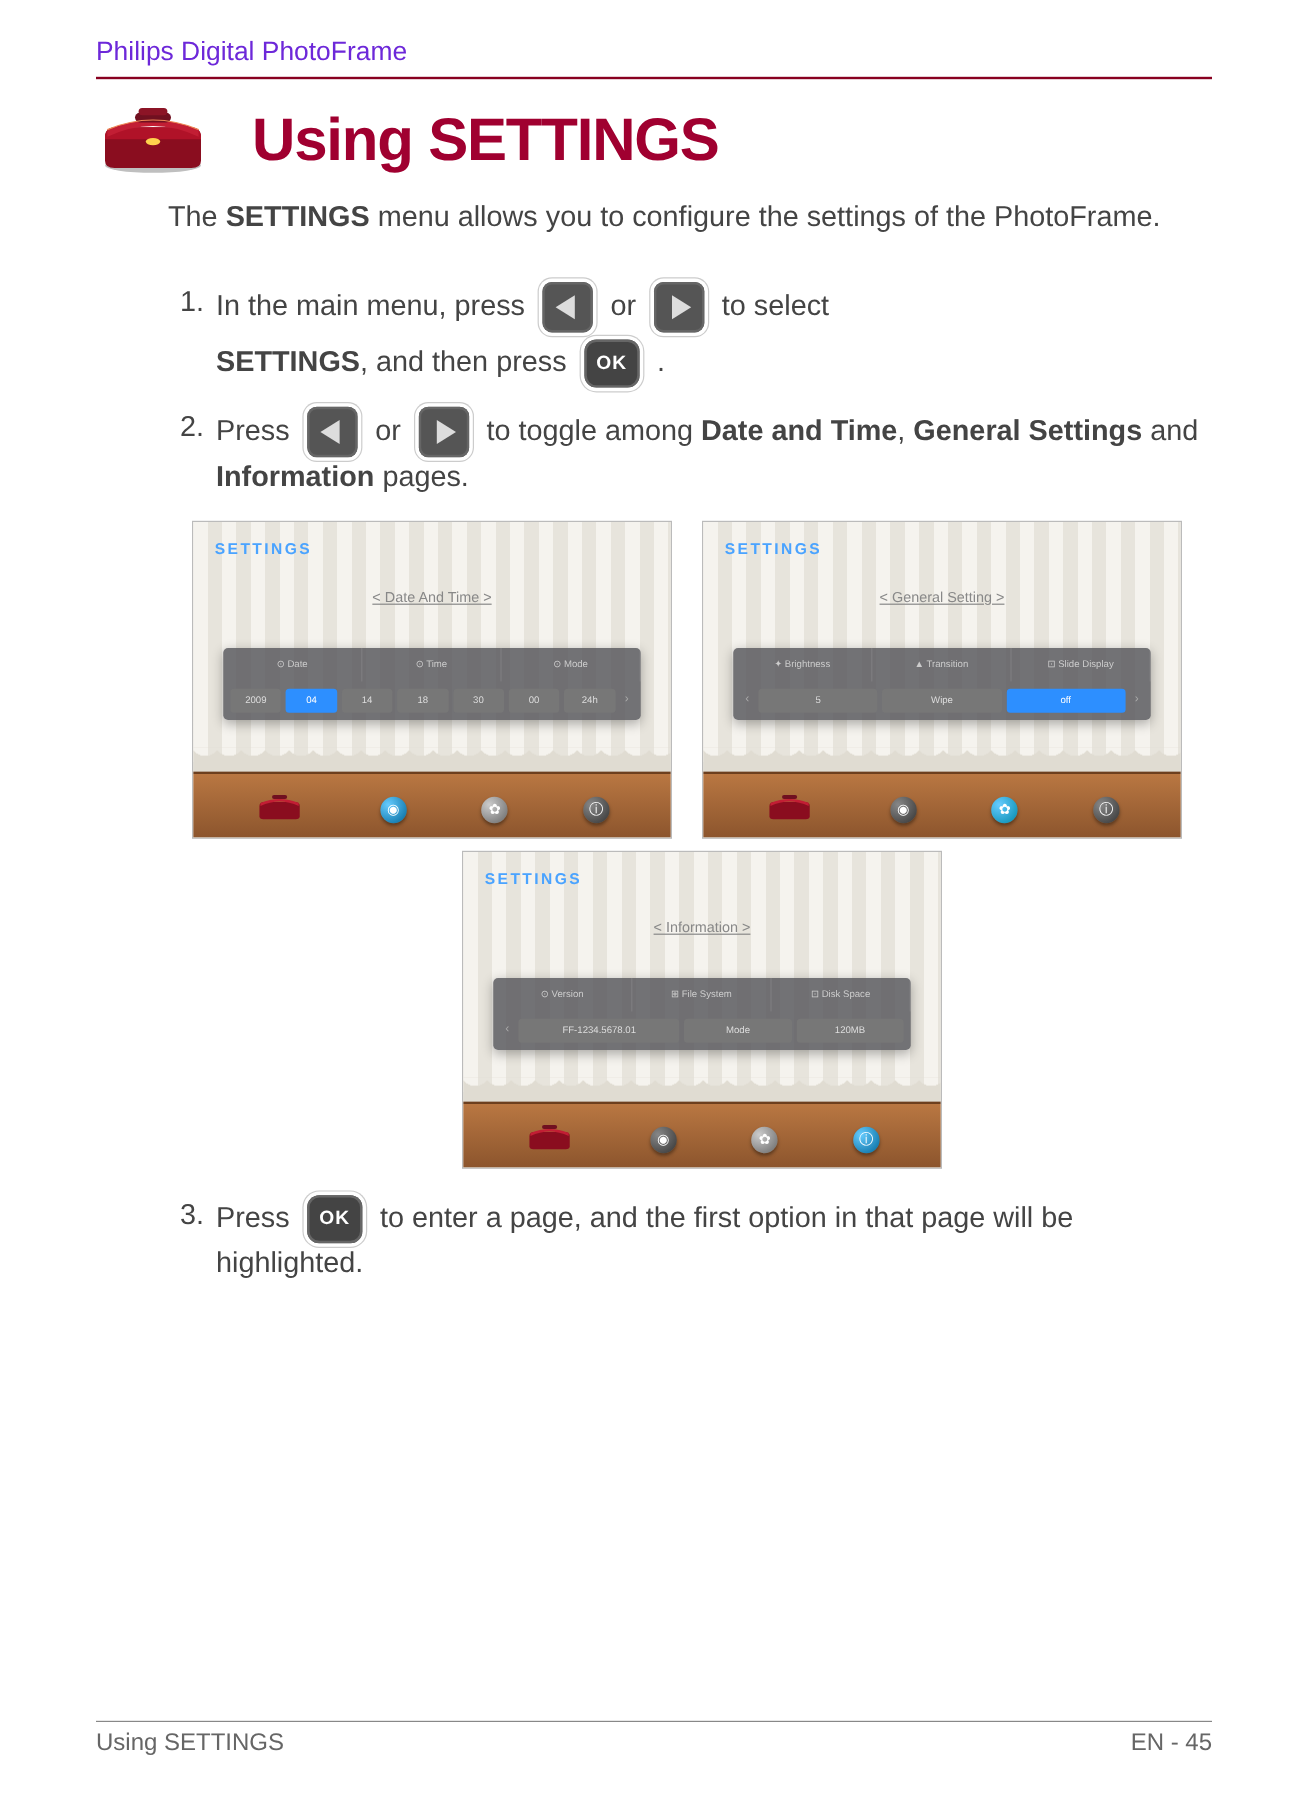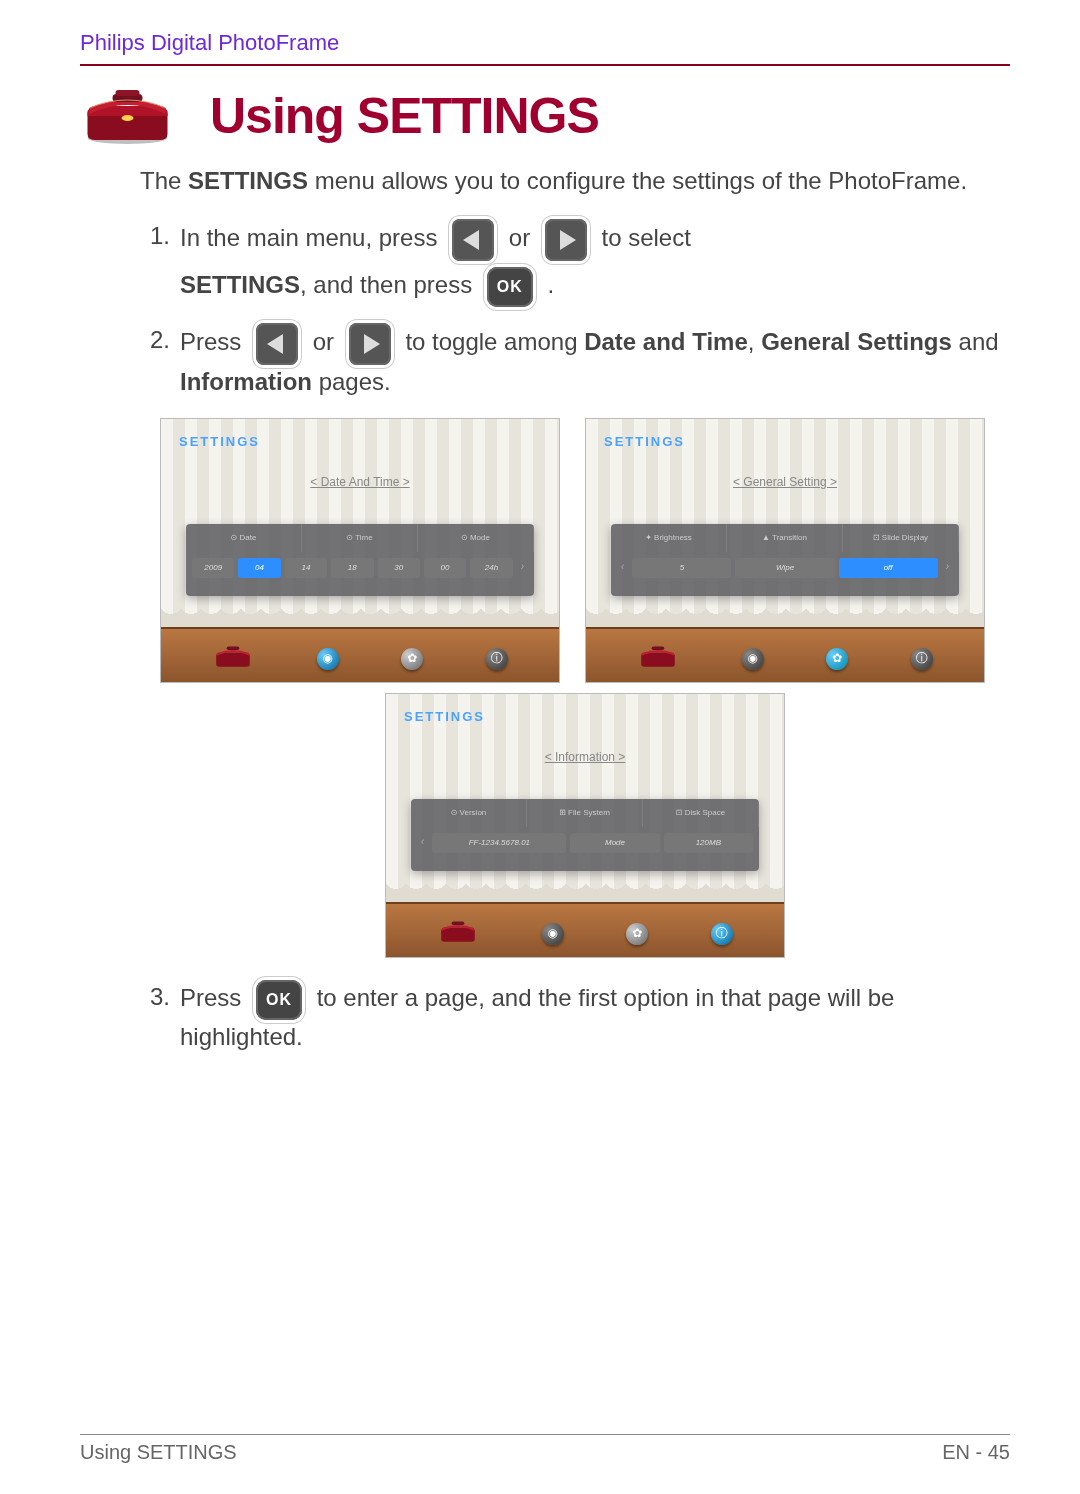--- a/index.html
+++ b/index.html
@@ -28,21 +28,21 @@
   }
   .toolbox-icon { width: 105px; height: 60px; position: relative; }
   .toolbox-icon svg { width: 100%; height: 100%; }
   h1 {
     font-size: 50px;
     font-weight: bold;
     color: #a00030;
     letter-spacing: -1px;
   }
   .content { font-size: 24px; color: #444; line-height: 1.45; padding-left: 60px; }
-  .intro { margin-bottom: 20px; }
+  .intro { margin-bottom: 36px; }
   ol { list-style: none; padding-left: 10px; }
   ol > li { margin-bottom: 16px; position: relative; padding-left: 30px; }
   ol > li .num { position: absolute; left: 0; top: 0; }
   .line { display: block; margin-bottom: 6px; }
   .btn-icon {
     display: inline-block;
     width: 42px; height: 42px;
     background: #555;
     border-radius: 8px;
     vertical-align: middle;
@@ -83,27 +83,27 @@
   }
   .scr-title {
     position:absolute; top:14px; left:18px;
     color:#4aa3ff; font-size:13px; letter-spacing:2px; font-weight:bold;
   }
   .scr-tab {
     position:absolute; top:55px; left:50%; transform:translateX(-50%);
     color:#888; font-size:12px;text-decoration:underline;
   }
   .scr-panel {
-    position:absolute; top:105px; left:25px; right:25px; height:72px;
+    position:absolute; top:105px; left:25px; right:25px; height:60px;
     background: rgba(90,90,95,0.85); border-radius:4px;
     box-shadow: 0 3px 10px rgba(0,0,0,0.3);
   }
   .scr-panel-head{ height:28px; display:flex; }
   .scr-panel-head div{ flex:1; color:#ccc; font-size:8px; display:flex; align-items:center; justify-content:center; gap:3px; border-right:1px solid rgba(255,255,255,0.1);}
-  .scr-panel-body{ height:32px; display:flex; align-items:center; padding:0 6px; gap:4px;font-style:italic;}
+  .scr-panel-body{ height:32px; display:flex; align-items:center; padding:0 6px; gap:4px;}
   .pill{ flex:1; height:20px; background:#777; border-radius:3px; color:#ddd; font-size:8px; display:flex; align-items:center; justify-content:center;}
   .pill.hl{ background:#2d8fff; color:#fff;}
   .shelf {
     position:absolute; bottom:0; left:0; right:0; height:55px;
     background: linear-gradient(#b97742,#8c552d);
     border-top: 2px solid #6d3f1e;
   }
   .shelf-items{ position:absolute; bottom:12px; left:0; right:0; display:flex; justify-content:space-around; align-items:flex-end; padding:0 20px;}
   .mini-toolbox{ width:42px; height:26px; }
   .orb{ width:22px; height:22px; border-radius:50%; display:flex; align-items:center; justify-content:center; font-size:12px; color:#fff; box-shadow:0 2px 3px rgba(0,0,0,0.4);}

